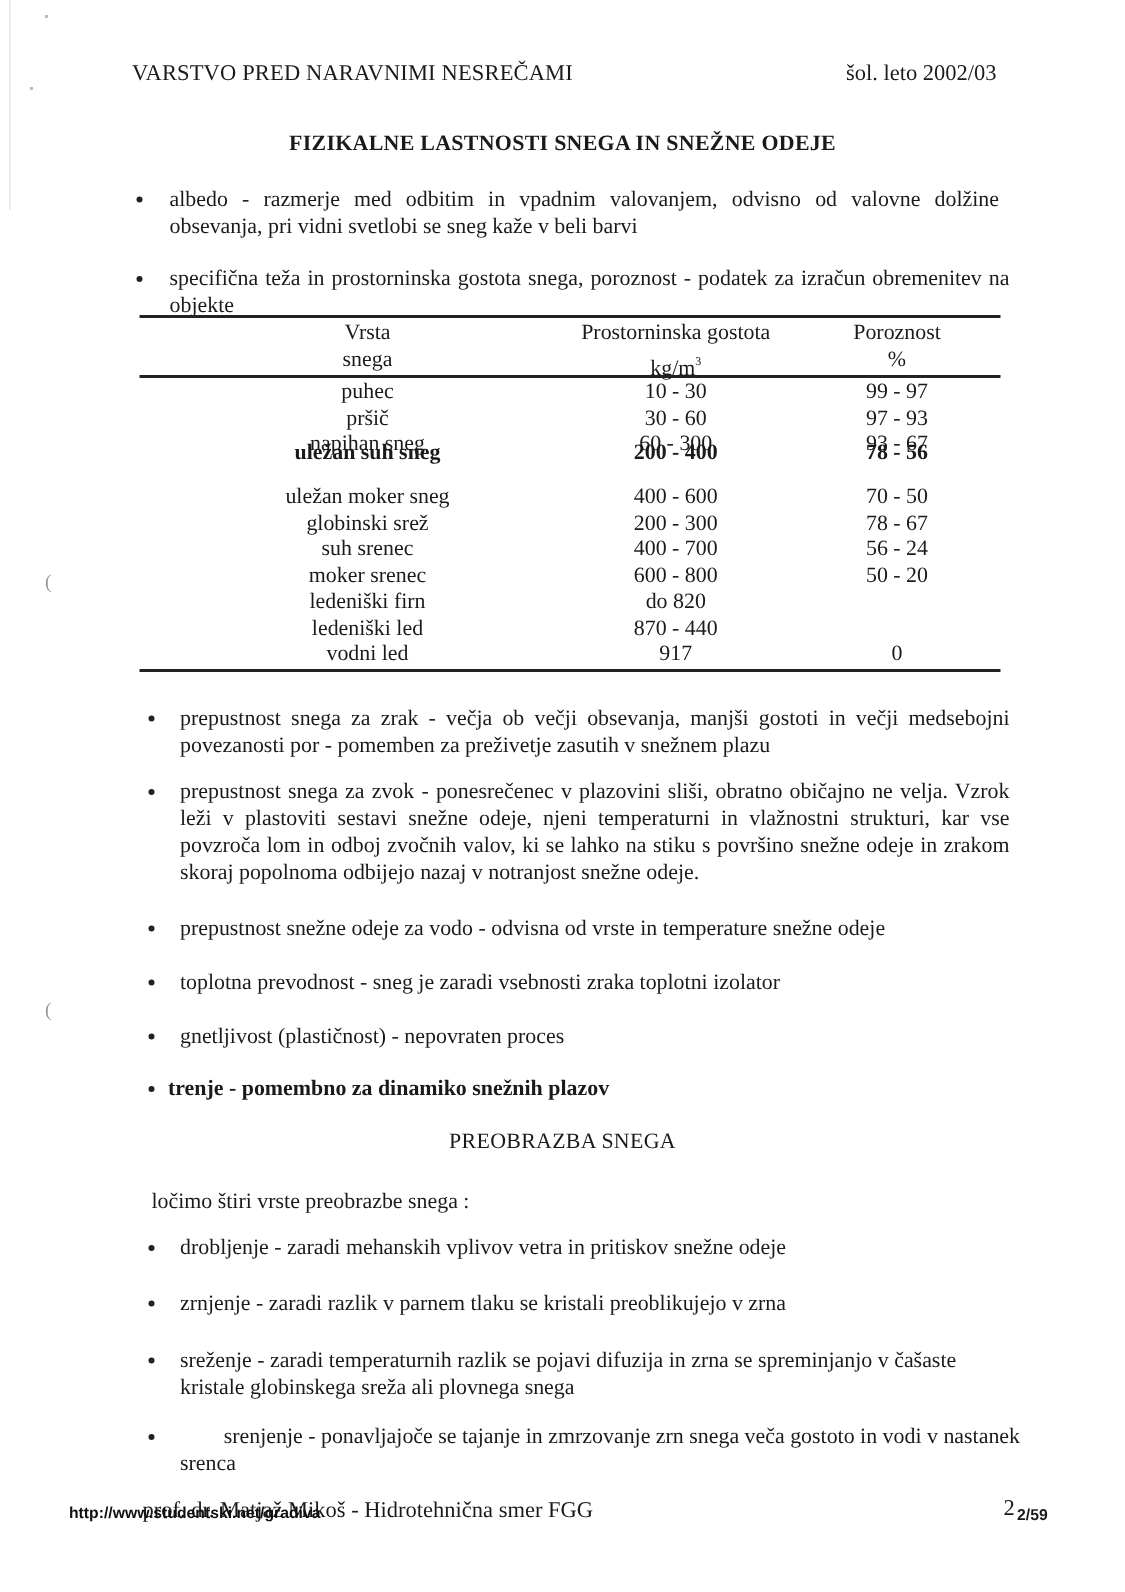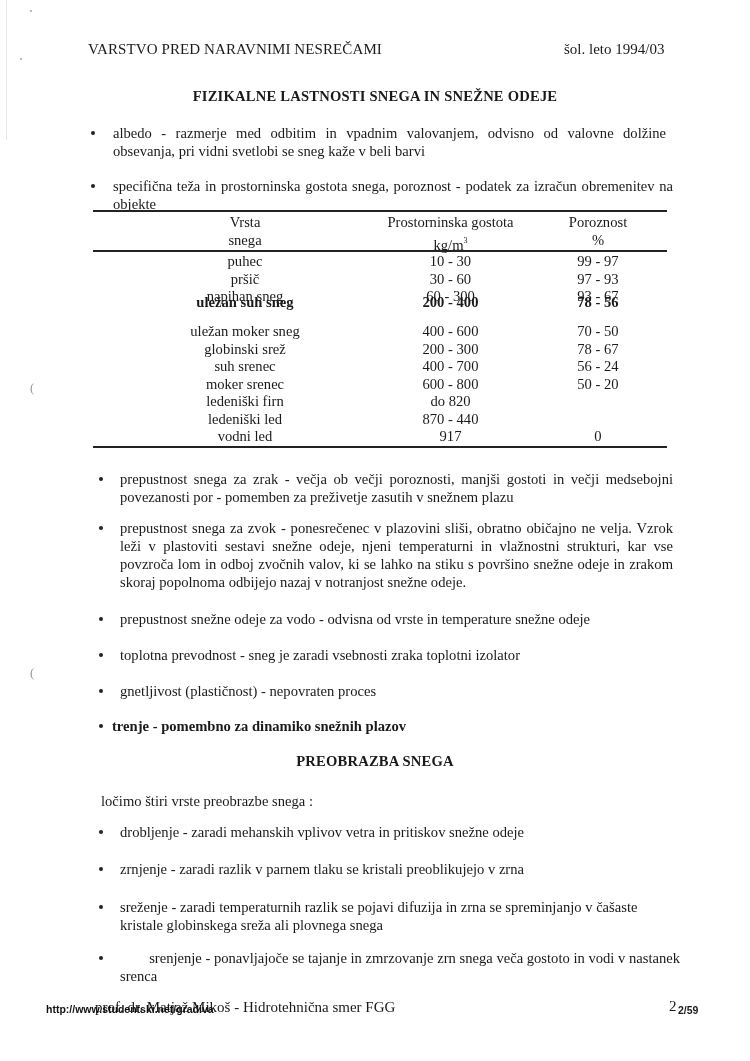--- a/index.html
+++ b/index.html
@@ -28,21 +28,21 @@
     .bullet-item .txt { position: absolute; white-space: normal; text-align: justify; }
     .bullet-item .txt.last-left { text-align-last: left; }
     .rule { position: absolute; left: 93px; width: 574px; height: 2px; background: #222; }
     .trow { position: absolute; left: 93px; width: 574px; height: 17px; line-height: 17px; }
     .tcell { position: absolute; text-align: center; white-space: nowrap; }
     .c1 { left: 52px; width: 200px; text-align: center; }
     .c2 { left: 270px; width: 175px; }
     .c3 { left: 455px; width: 100px; }
     sup { font-size: 8px; vertical-align: 7px; }
 
-    .section { left: 0; width: 750px; text-align: center; top: 753px; font-weight: bold; font-size: 14.6px; letter-spacing: 0.2px; }
+    .section { left: 0; width: 750px; text-align: center; top: 753px; font-weight: normal; font-size: 14.6px; letter-spacing: 0.2px; }
     .intro { left: 101px; top: 793px; }
 
     .footer-url {
       left: 46px; top: 1003px; font-family: "Liberation Sans", "DejaVu Sans", sans-serif;
       font-weight: bold; font-size: 10.5px; color: #111;
     }
     .footer-author { left: 95px; top: 999px; font-size: 15px; }
     .footer-page { left: 669px; top: 998px; font-size: 15px; }
     .footer-pagecount {
       left: 678px; top: 1004px; font-family: "Liberation Sans", "DejaVu Sans", sans-serif;
@@ -52,21 +52,21 @@
 </head>
 <body>
 
 <div class="edge-line"></div>
 <div class="speck" style="left:30px;top:10px;"></div>
 <div class="speck" style="left:20px;top:58px;"></div>
 <div class="mark" style="left:30px;top:380px;">(</div>
 <div class="mark" style="left:30px;top:665px;">(</div>
 
 <div class="abs hdr-left">VARSTVO PRED NARAVNIMI NESREČAMI</div>
-<div class="abs hdr-right">šol. leto 1994/03</div>
+<div class="abs hdr-right">šol. leto 2002/03</div>
 
 <div class="abs title">FIZIKALNE LASTNOSTI SNEGA IN SNEŽNE ODEJE</div>
 
 <div class="bullet-item" style="left:0;top:124px;">
   <span class="dot" style="left:91px;"></span>
   <span class="txt" style="left:113px;width:553px;">albedo - razmerje med odbitim in vpadnim valovanjem, odvisno od valovne dolžine obsevanja, pri vidni svetlobi se sneg kaže v beli barvi</span>
 </div>
 <div class="bullet-item" style="left:0;top:177px;">
   <span class="dot" style="left:91px;"></span>
   <span class="txt" style="left:113px;width:560px;">specifična teža in prostorninska gostota snega, poroznost - podatek za izračun obremenitev na objekte</span>
@@ -137,21 +137,21 @@
 </div>
 <div class="trow" style="top:428px;">
   <span class="tcell c1">vodni led</span>
   <span class="tcell c2">917</span>
   <span class="tcell c3">0</span>
 </div>
 <div class="rule" style="top:446px;"></div>
 
 <div class="bullet-item" style="left:0;top:470px;">
   <span class="dot" style="left:99px;"></span>
-  <span class="txt" style="left:120px;width:553px;">prepustnost snega za zrak - večja ob večji poroznosti, manjši gostoti in večji medsebojni povezanosti por - pomemben za preživetje zasutih v snežnem plazu</span>
+  <span class="txt" style="left:120px;width:553px;">prepustnost snega za zrak - večja ob večji obsevanja, manjši gostoti in večji medsebojni povezanosti por - pomemben za preživetje zasutih v snežnem plazu</span>
 </div>
 <div class="bullet-item" style="left:0;top:519px;">
   <span class="dot" style="left:99px;"></span>
   <span class="txt" style="left:120px;width:553px;">prepustnost snega za zvok - ponesrečenec v plazovini sliši, obratno običajno ne velja. Vzrok leži v plastoviti sestavi snežne odeje, njeni temperaturni in vlažnostni strukturi, kar vse povzroča lom in odboj zvočnih valov, ki se lahko na stiku s površino snežne odeje in zrakom skoraj popolnoma odbijejo nazaj v notranjost snežne odeje.</span>
 </div>
 <div class="bullet-item" style="left:0;top:610px;">
   <span class="dot" style="left:99px;"></span>
   <span class="txt" style="left:120px;width:560px;">prepustnost snežne odeje za vodo - odvisna od vrste in temperature snežne odeje</span>
 </div>
 <div class="bullet-item" style="left:0;top:646px;">

